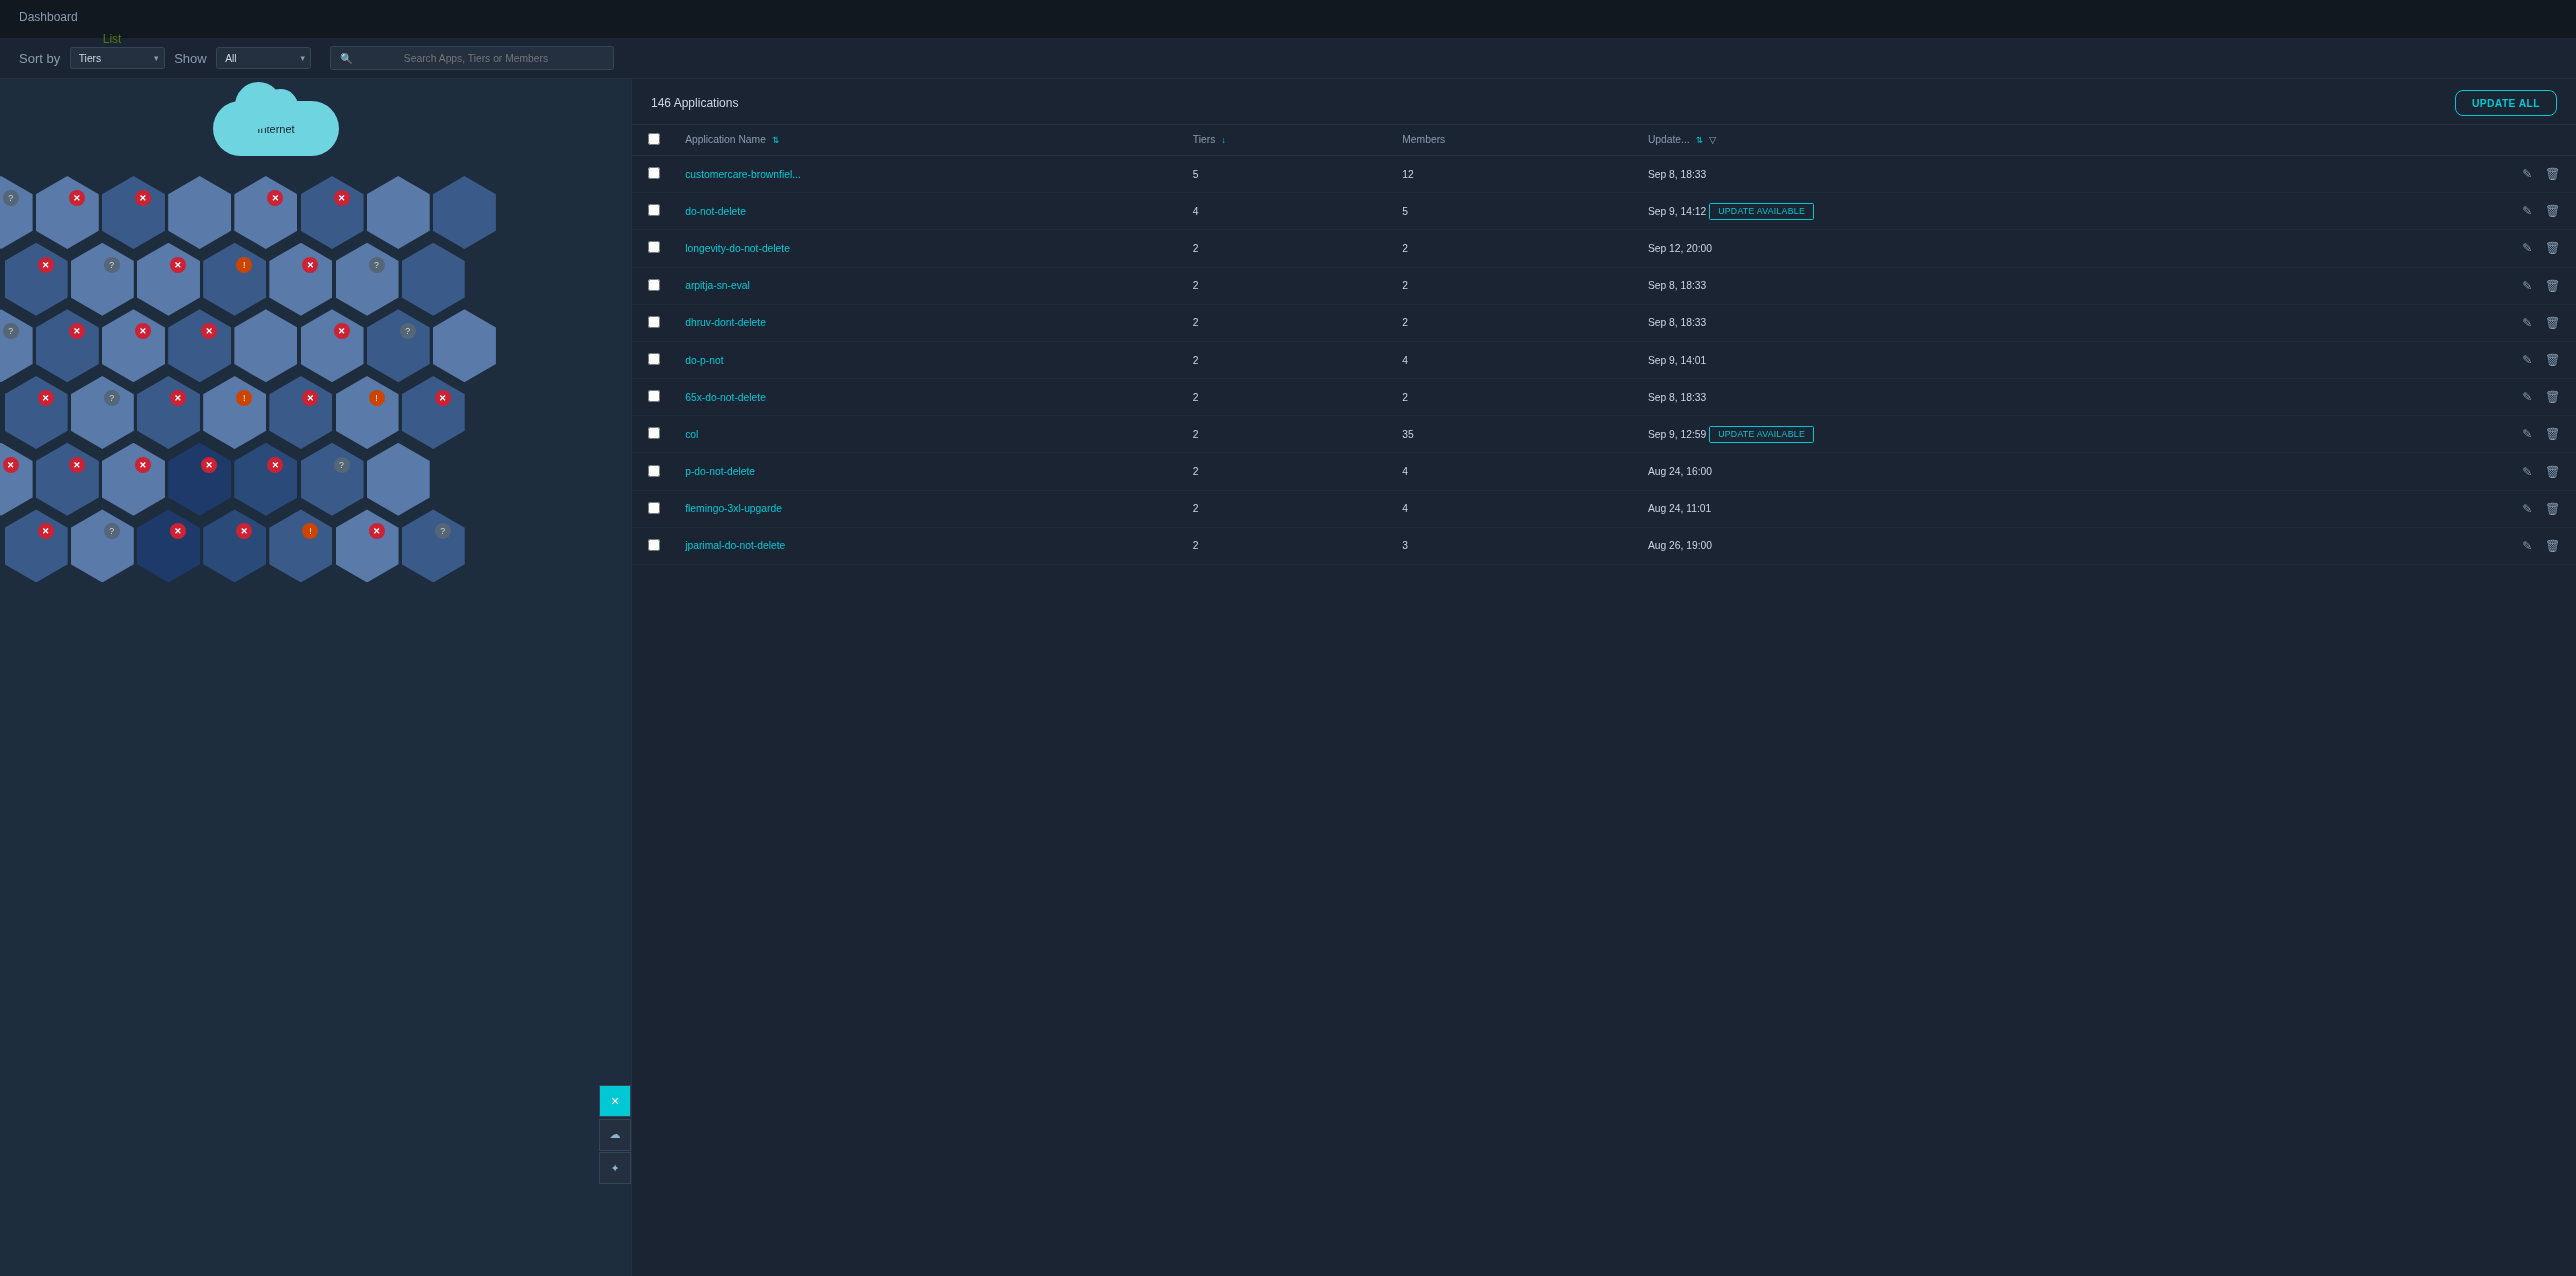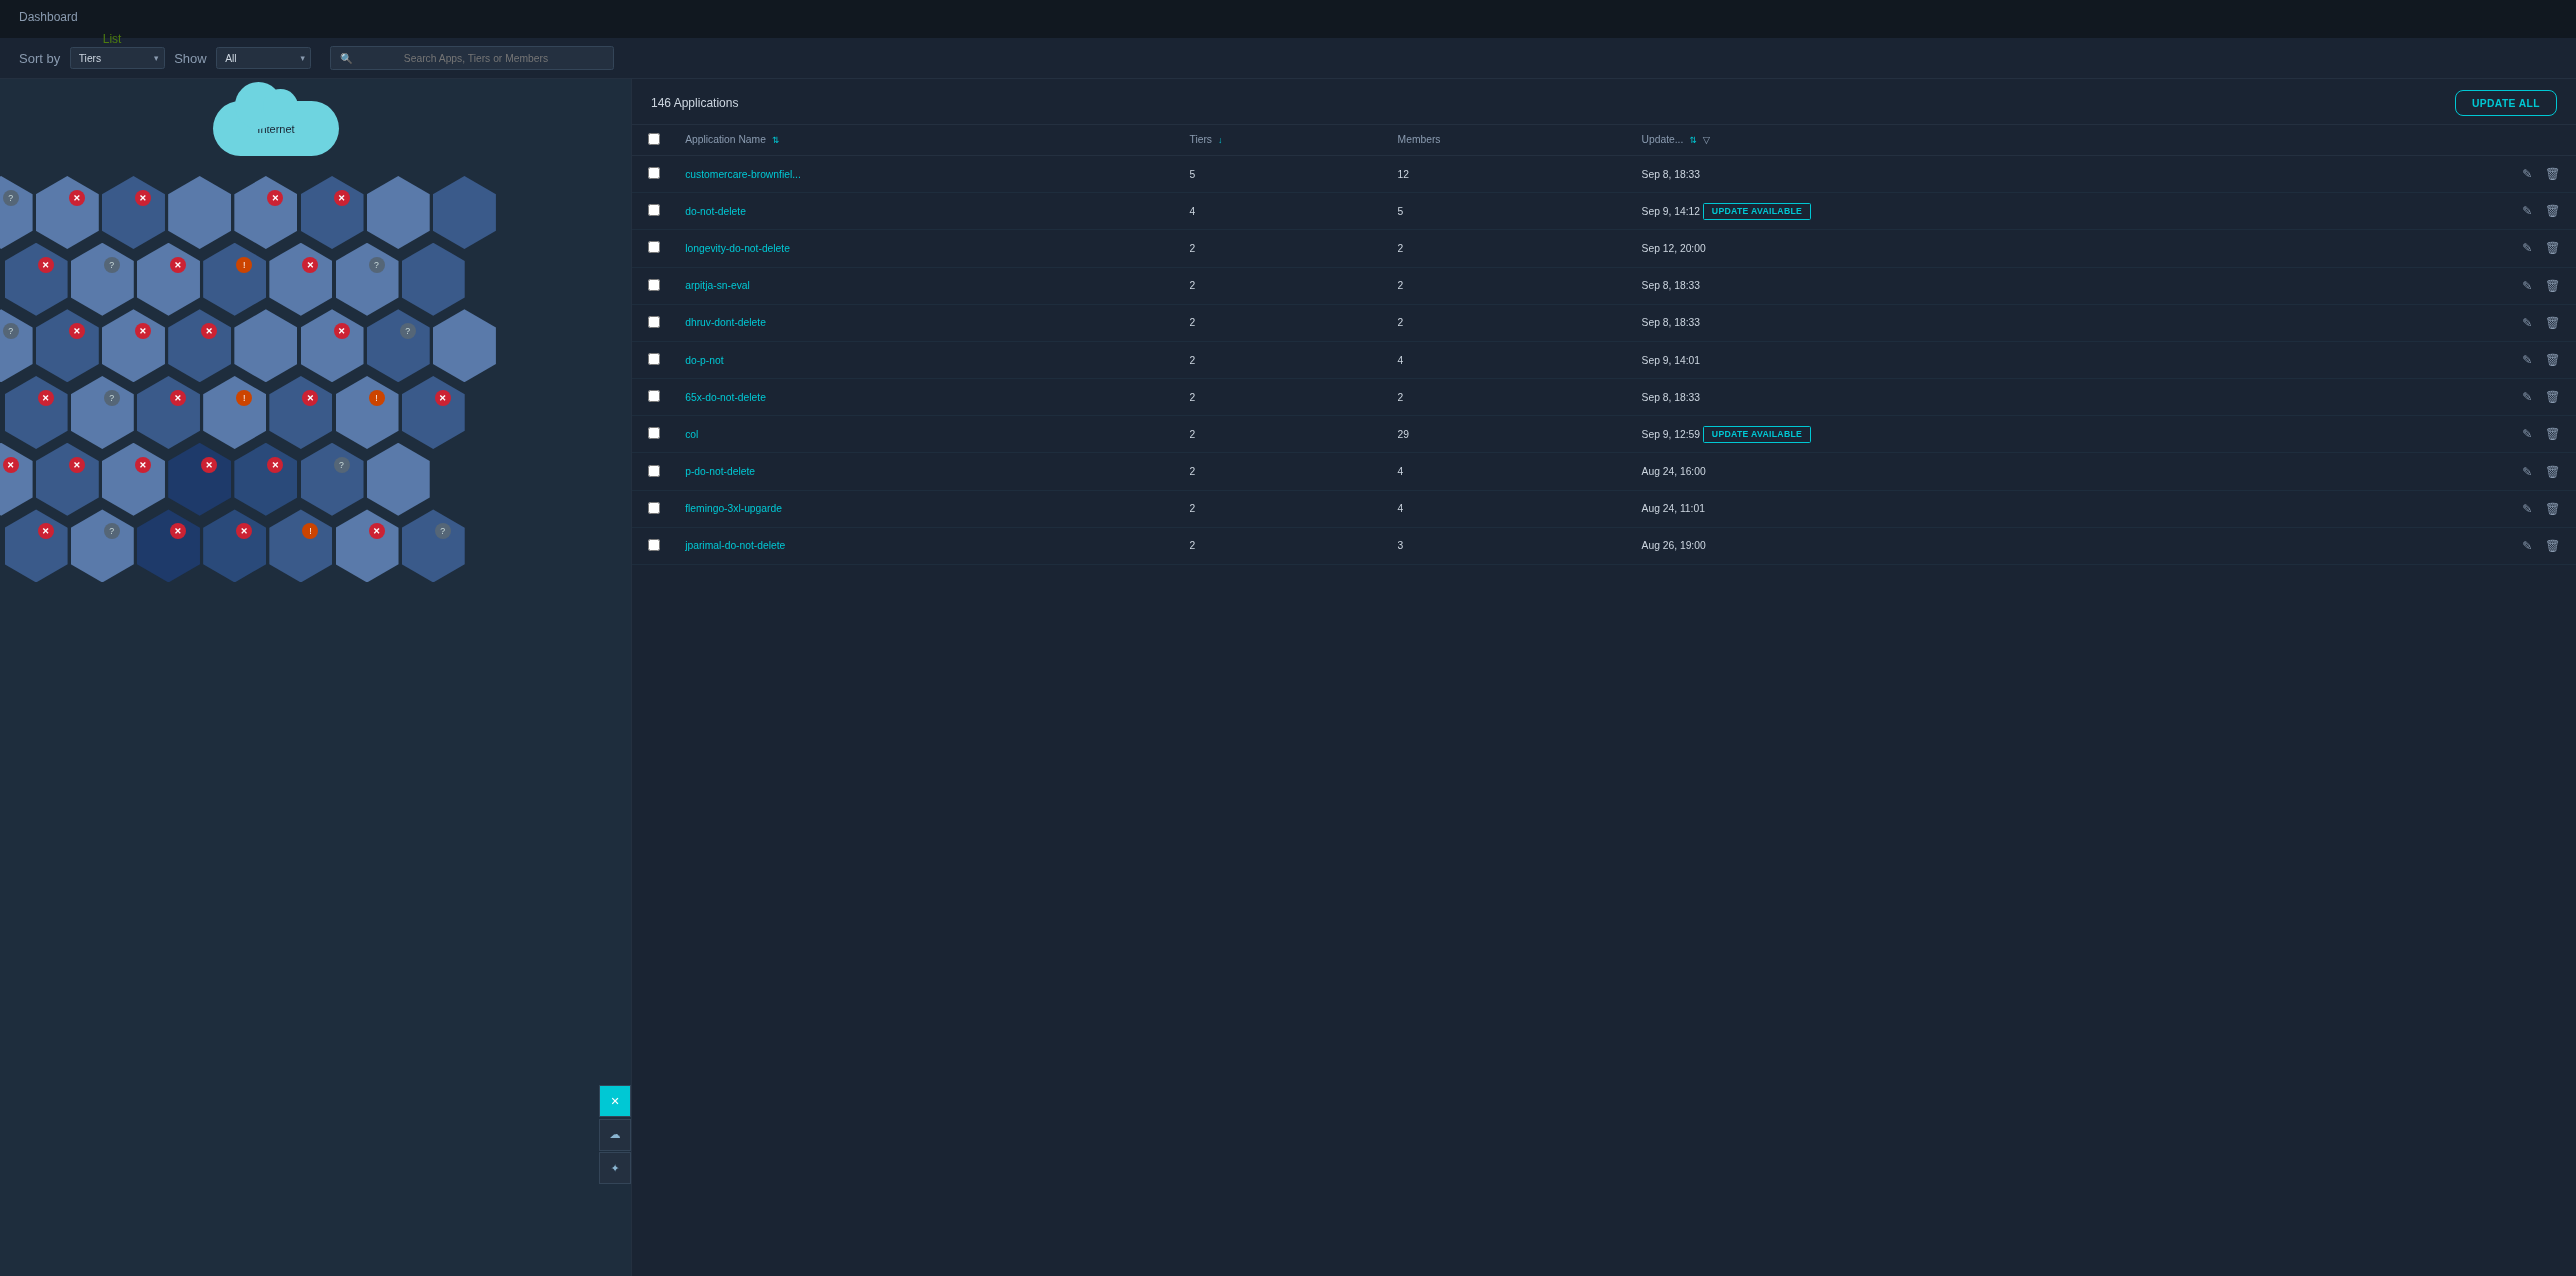--- a/index.html
+++ b/index.html
@@ -319,21 +319,21 @@
     .app-name-link {
       color: #00c8d4;
       cursor: pointer;
     }
     .update-badge {
       background: transparent;
       border: 0.8px solid #00c8d4;
       color: #00c8d4;
       padding: 2.4px 8px;
       font-size: 8.7px;
-      font-weight: 700;
+      font-weight: 400;
       border-radius: 1.6px;
       white-space: nowrap;
       letter-spacing: 0.3px;
     }
     .row-actions {
       display: flex;
       gap: 6.3px;
       align-items: center;
       justify-content: flex-end;
     }
@@ -709,21 +709,21 @@
       </td>
     </tr>
           <tr>
       <td class="checkbox-cell">
         <input type="checkbox" style="">
       </td>
       <td>
         <span class="app-name-link">col</span>
       </td>
       <td>2</td>
-      <td>29</td>
+      <td>35</td>
       <td>
         Sep 9, 12:59
         <span class="update-badge">UPDATE AVAILABLE</span>
       </td>
       <td>
         <div class="row-actions">
           <button class="row-icon-btn">✎</button>
           <button class="row-icon-btn">🗑</button>
         </div>
       </td>

